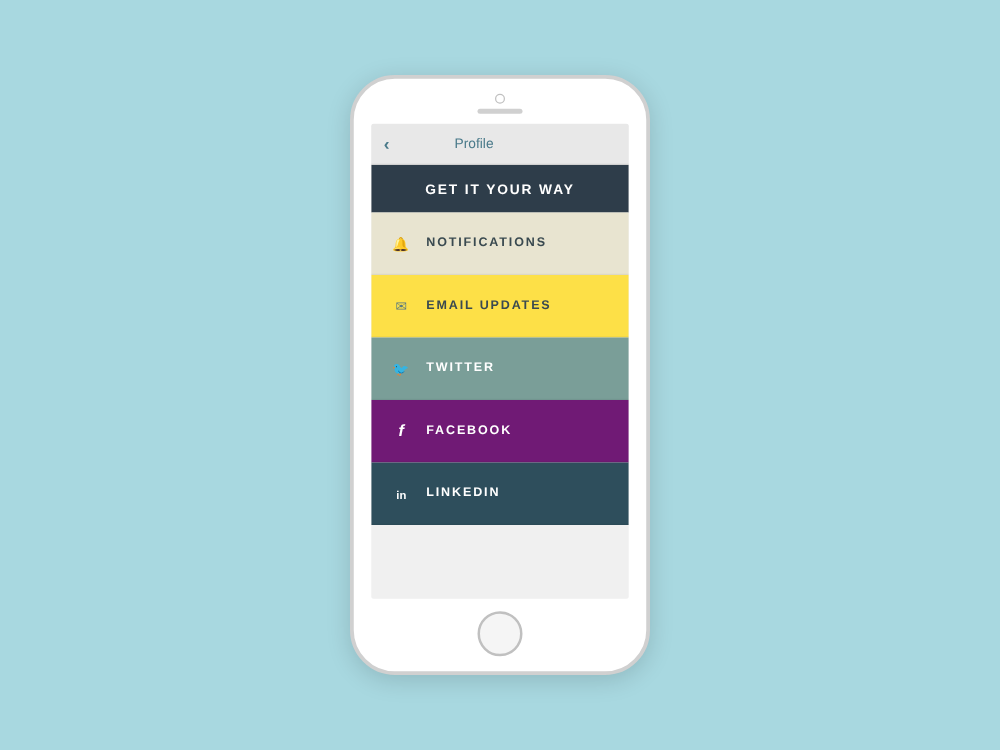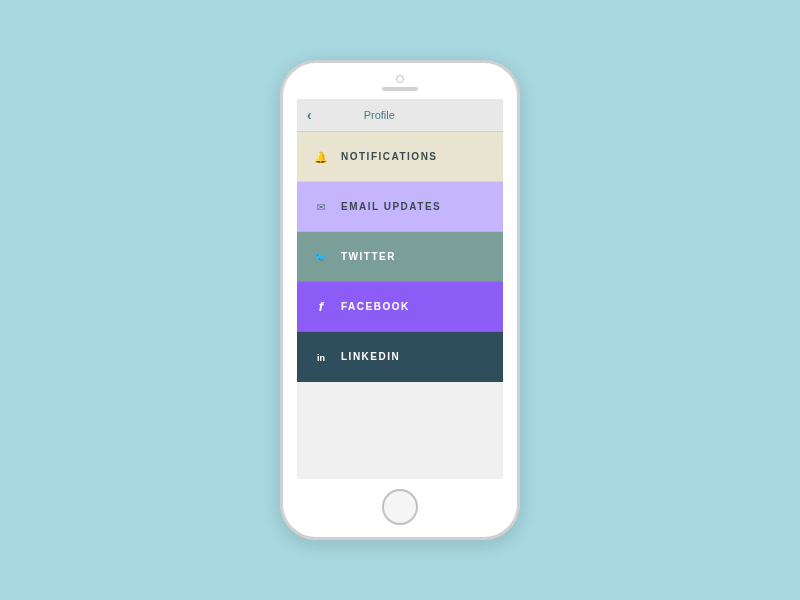--- a/index.html
+++ b/index.html
@@ -108,24 +108,24 @@
     .menu-item {
       display: flex;
       align-items: center;
       padding: 0 14px;
       height: 50px;
       cursor: pointer;
       border-bottom: 1px solid rgba(0,0,0,0.05);
     }
 
     .menu-item-notifications { background: #e8e4d0; }
-    .menu-item-email        { background: #c4b5fd; }
+    .menu-item-email        { background: #fde047; }
     .menu-item-text         { background: #9ab5a8; }
     .menu-item-twitter      { background: #7a9e98; }
-    .menu-item-facebook     { background: #8b5cf6; }
+    .menu-item-facebook     { background: #701a75; }
     .menu-item-linkedin     { background: #2e4e5c; }
 
     .menu-icon {
       width: 20px;
       font-size: 12px;
       text-align: center;
       margin-right: 10px;
       color: #5a7a80;
       flex-shrink: 0;
     }
@@ -191,20 +191,23 @@
     <div class="phone-speaker"></div>
   </div>
 
   <div class="phone-screen">
 
     <div class="nav-bar">
       <span class="back-chevron">‹</span>
       <span class="nav-title">Profile</span>
     </div>
 
+    <div class="header-bar">
+      <span class="header-title">GET IT YOUR WAY</span>
+    </div>
 
     <div class="menu-list">
 
       <div class="menu-item menu-item-notifications">
         <span class="menu-icon icon-bell"></span>
         <span class="menu-label">NOTIFICATIONS</span>
       </div>
 
       <div class="menu-item menu-item-email">
         <span class="menu-icon icon-email"></span>

